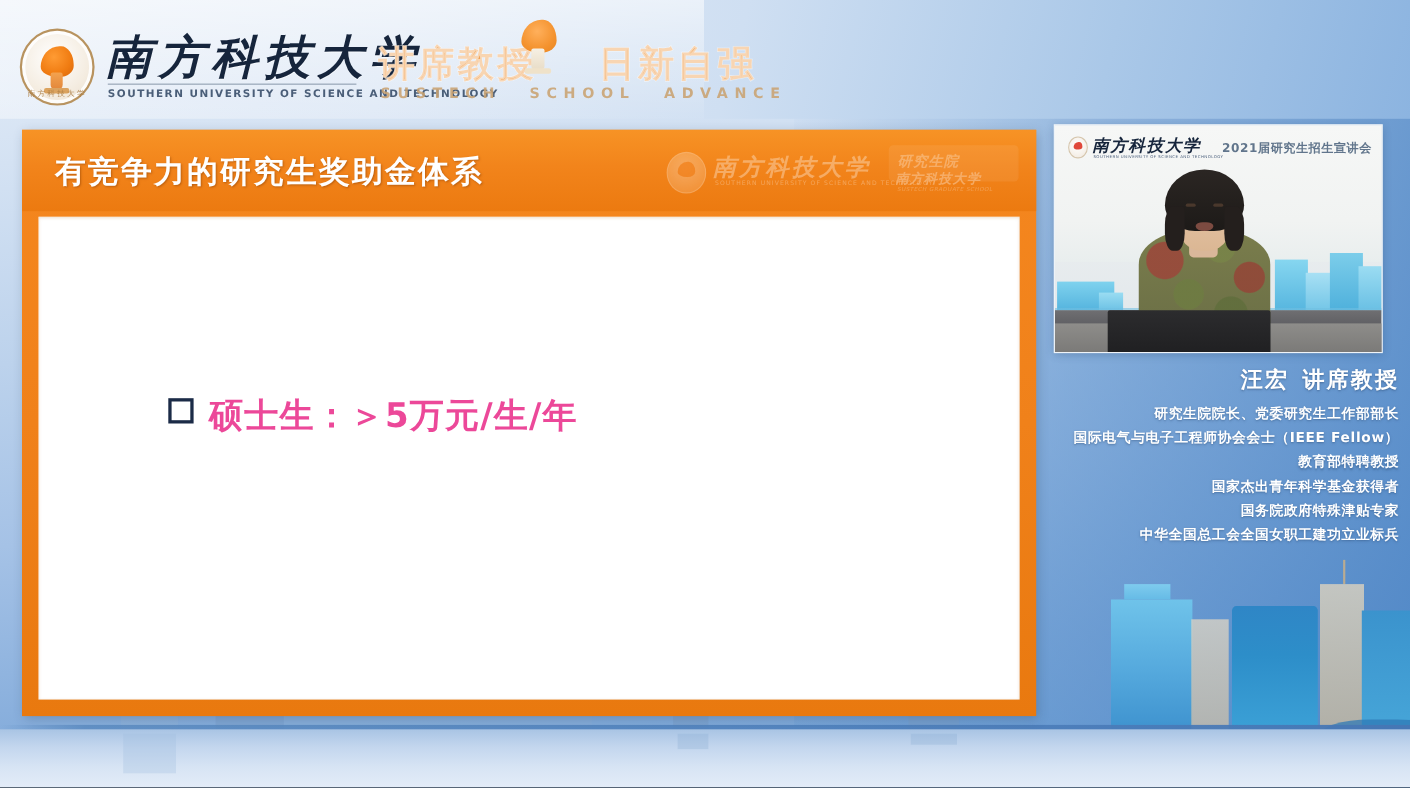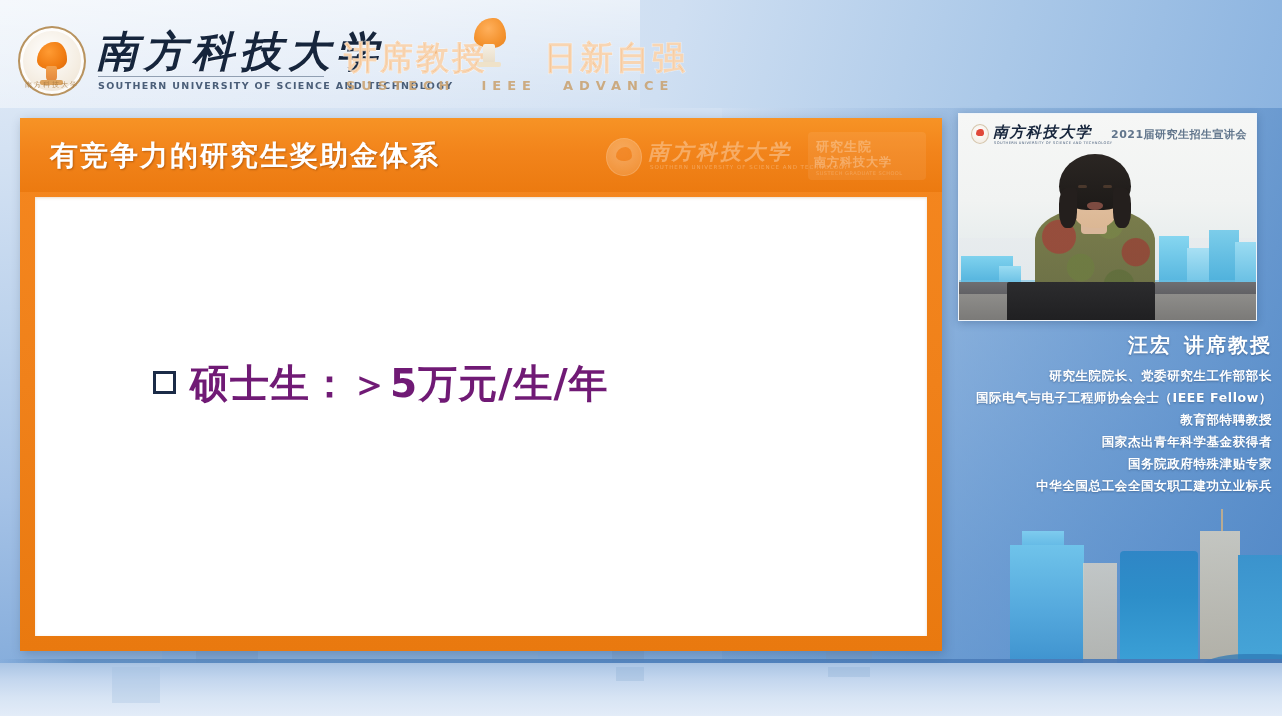--- a/index.html
+++ b/index.html
@@ -238,23 +238,24 @@
     position:absolute; left:48px; top:8px;
     font-family:"DejaVu Serif","Liberation Serif",serif;
     font-size:21px; font-weight:bold; font-style:italic;
     color: rgba(255,255,255,0.82); letter-spacing:3px;
   }
   .tw-sub {
     position:absolute; left:50px; top:34px;
     font-size:5.5px; color: rgba(255,255,255,0.7); letter-spacing:1px;
   }
   .tw-box {
-    position:absolute; left:208px; top:2px; width:118px; height:48px;
+    position:absolute; left:208px; top:2px; width:118px; height:33px;
     background: rgba(255,255,255,0.18);
     border-radius: 4px;
+    font-style: italic;
   }
   .tw-box .l1 {
     position:absolute; left:8px; top:6px; font-size:13px; font-weight:bold;
     color: rgba(255,255,255,0.8); letter-spacing:1px;
   }
   .tw-box .l2 {
     position:absolute; left:6px; top:22px; font-size:12px; font-weight:bold;
     color: rgba(255,255,255,0.82); letter-spacing:1px;
   }
   .tw-box .l3 {
@@ -267,23 +268,23 @@
     left: 15px; top: 79px;
     width: 892px; height: 439px;
     background: #ffffff;
     box-shadow: inset 0 1px 3px rgba(160,90,20,0.22);
   }
   .bullets {
     position: absolute;
     left: 118px; top: 160px;
   }
   .bullet-line {
-    font-size: 39px;
+    font-size: 31px;
     font-weight: bold;
-    color: #701a75;
+    color: #ec4899;
     letter-spacing: 1px;
     margin-bottom: 28px;
     white-space: nowrap;
   }
   .bullet-box {
     display: inline-block;
     width: 17px; height: 17px;
     border: 3px solid #1b2b47;
     margin-right: 14px;
     vertical-align: 3px;
@@ -476,21 +477,21 @@
     <div class="motto">
       <div class="motto-cn">
         <span>讲席教授</span><span class="gap"></span><span>日新自强</span>
       </div>
       <div class="motto-flame">
         <div class="f"></div>
         <div class="s"></div>
         <div class="b"></div>
       </div>
       <div class="motto-en">
-        <span>SUSTECH</span><span class="gap2"></span><span>IEEE</span><span class="gap2"></span><span>ADVANCE</span>
+        <span>SUSTECH</span><span class="gap2"></span><span>SCHOOL</span><span class="gap2"></span><span>ADVANCE</span>
       </div>
     </div>
   </div>
 
   <div class="slide-frame">
 
     <div class="slide-title-bar">
       <div class="slide-title">有竞争力的研究生奖助金体系</div>
 
       <div class="title-watermark">

